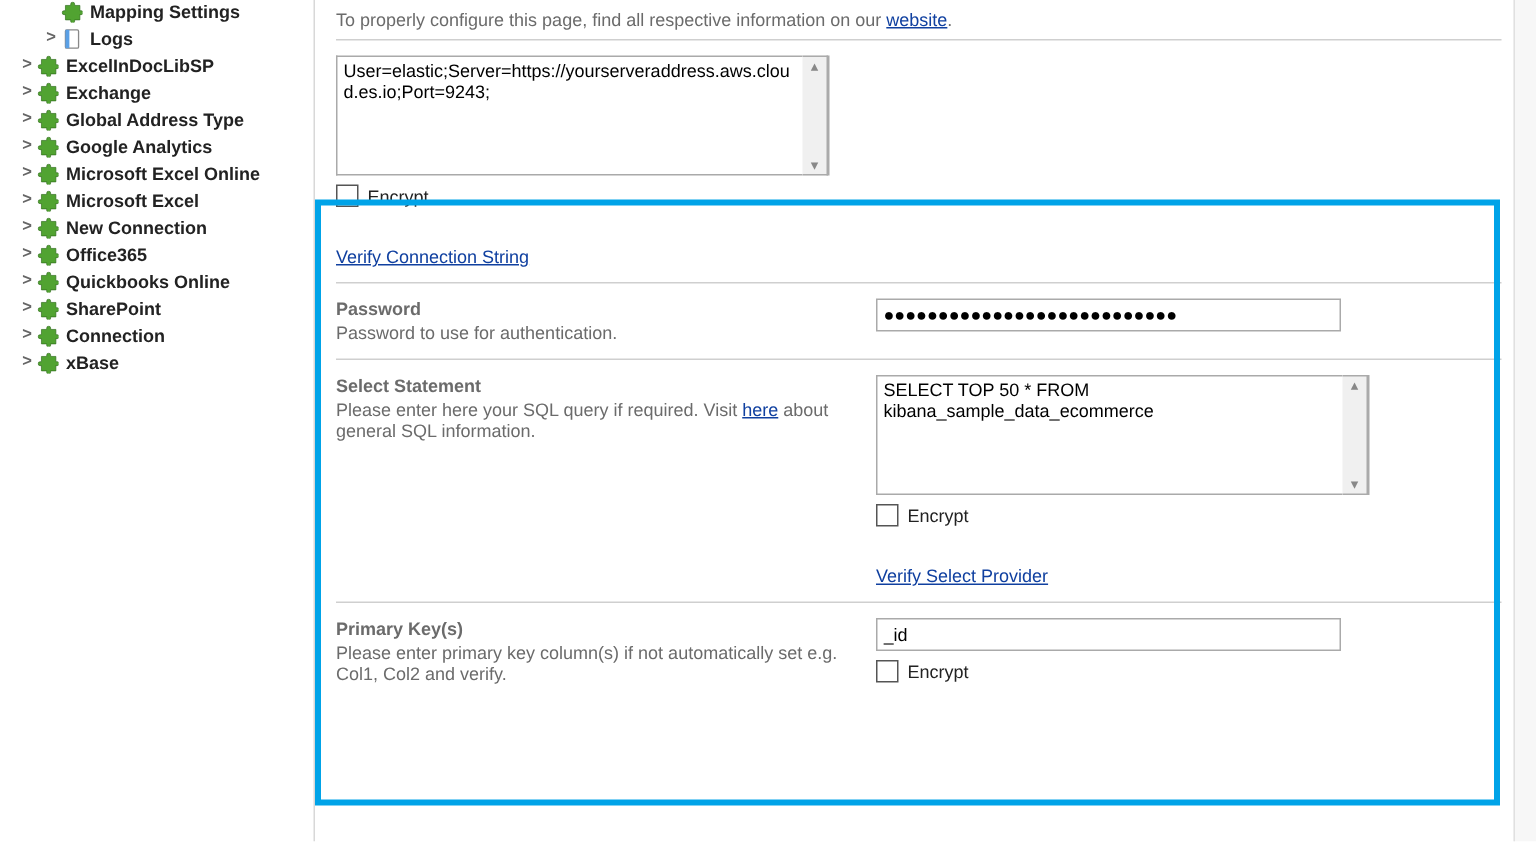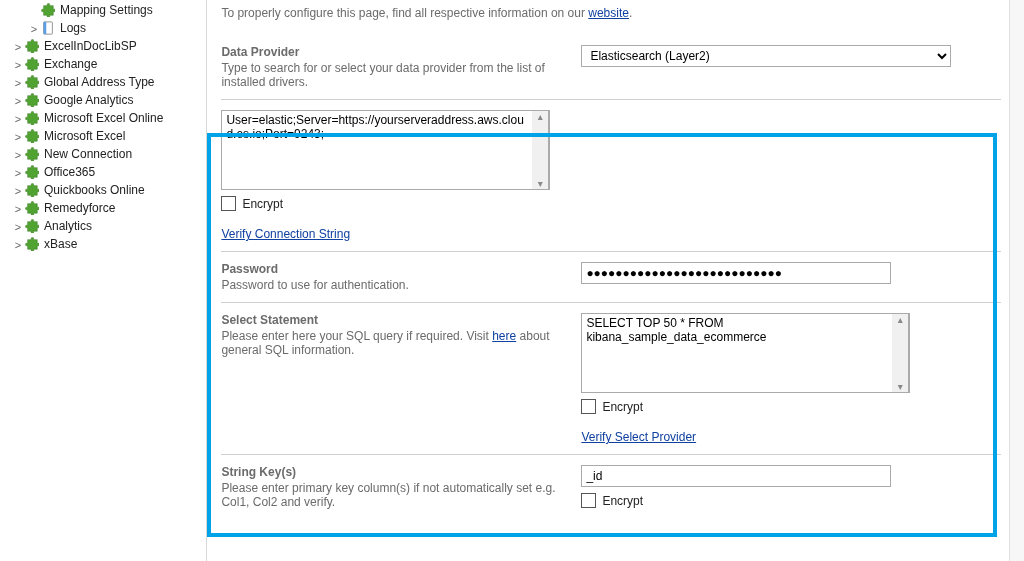--- a/index.html
+++ b/index.html
@@ -22,25 +22,26 @@
   .tree {
     width: 210px;
     padding: 0 0 0 4px;
     box-sizing: border-box;
     border-right: 1px solid #d8d8d8;
     background: #fff;
     overflow: hidden;
   }
   .tree-item {
     display: flex;
-    align-items: flex-end;
+    align-items: flex-start;
     height: 16px;
     padding: 1px 0;
     white-space: nowrap;
     cursor: pointer;
+    font-weight: bold;
   }
   .tree-toggle {
     width: 12px;
     text-align: center;
     color: #666;
     font-size: 11px;
     flex: 0 0 auto;
   }
   .tree-icon {
     width: 16px;
@@ -142,21 +143,21 @@
     gap: 6px;
     margin-top: 6px;
   }
   .chk {
     width: 13px; height: 13px;
     border: 1px solid #555;
     background: #fff;
     display: inline-block;
   }
   .link-row {
-    margin-top: 16px;
+    margin-top: 26px;
   }
   
   .highlight-box {
     position: absolute;
     border: 4px solid #00a3e8;
     pointer-events: none;
     left: 0px;
     top: 133px;
     width: 790px;
     height: 404px;
@@ -276,60 +277,49 @@
         </span>
         <span class="tree-label">Quickbooks Online</span>
       </div>
       <div class="tree-item" style="padding-left: 8px;">
         <span class="tree-toggle">&gt;</span>
         <span class="tree-icon icon-green-puzzle">
           <svg viewBox="0 0 16 16">
             <path d="M3 3h4v-1a1.5 1.5 0 1 1 3 0v1h4v4h1a1.5 1.5 0 1 1 0 3h-1v4h-4v1a1.5 1.5 0 1 1-3 0v-1h-4v-4h-1a1.5 1.5 0 1 1 0-3h1z"></path>
           </svg>
         </span>
-        <span class="tree-label">Remedyforce</span>
-      </div>
-      <div class="tree-item" style="padding-left: 8px;">
-        <span class="tree-toggle">&gt;</span>
-        <span class="tree-icon icon-green-puzzle">
-          <svg viewBox="0 0 16 16">
-            <path d="M3 3h4v-1a1.5 1.5 0 1 1 3 0v1h4v4h1a1.5 1.5 0 1 1 0 3h-1v4h-4v1a1.5 1.5 0 1 1-3 0v-1h-4v-4h-1a1.5 1.5 0 1 1 0-3h1z"></path>
-          </svg>
-        </span>
-        <span class="tree-label">Analytics</span>
+        <span class="tree-label">SharePoint</span>
+      </div>
+      <div class="tree-item" style="padding-left: 8px;">
+        <span class="tree-toggle">&gt;</span>
+        <span class="tree-icon icon-green-puzzle">
+          <svg viewBox="0 0 16 16">
+            <path d="M3 3h4v-1a1.5 1.5 0 1 1 3 0v1h4v4h1a1.5 1.5 0 1 1 0 3h-1v4h-4v1a1.5 1.5 0 1 1-3 0v-1h-4v-4h-1a1.5 1.5 0 1 1 0-3h1z"></path>
+          </svg>
+        </span>
+        <span class="tree-label">Connection</span>
       </div>
       <div class="tree-item" style="padding-left: 8px;">
         <span class="tree-toggle">&gt;</span>
         <span class="tree-icon icon-green-puzzle">
           <svg viewBox="0 0 16 16">
             <path d="M3 3h4v-1a1.5 1.5 0 1 1 3 0v1h4v4h1a1.5 1.5 0 1 1 0 3h-1v4h-4v1a1.5 1.5 0 1 1-3 0v-1h-4v-4h-1a1.5 1.5 0 1 1 0-3h1z"></path>
           </svg>
         </span>
         <span class="tree-label">xBase</span>
       </div>
     </div>
 
   <div class="panel">
     <div class="panel-inner">
 
       <div class="intro">
         <span>To properly configure this page, find all respective information on our </span><a class="link">website</a><span>.</span>
       </div>
 
-      <div class="section no-top-border" style="border-top:1px solid transparent; padding-top:18px;">
-        <div class="section-left">
-          <div class="section-title">Data Provider</div>
-          <div class="section-desc">Type to search for or select your data provider from the list of installed drivers.</div>
-        </div>
-        <div class="section-right">
-          <select class="data-provider">
-            <option>Elasticsearch (Layer2)</option>
-          </select>
-        </div>
-      </div>
 
       <div class="section">
         <div class="section-right">
           <div class="ta-wrap">
             <textarea class="field" rows="5" style="height: 74px; border-right: none;">User=elastic;Server=https://yourserveraddress.aws.cloud.es.io;Port=9243;</textarea>
             <div class="ta-scroll">
                 <span>▴</span>
                 <span>▾</span>
               </div>
           </div>
@@ -373,21 +363,21 @@
             <span>Encrypt</span>
           </div>
           <div class="link-row">
             <a class="link">Verify Select Provider</a>
           </div>
         </div>
       </div>
 
       <div class="section">
         <div class="section-left">
-          <div class="section-title">String Key(s)</div>
+          <div class="section-title">Primary Key(s)</div>
           <div class="section-desc">Please enter primary key column(s) if not automatically set e.g. Col1, Col2 and verify.</div>
         </div>
         <div class="section-right">
           <input class="text" type="text" value="_id" style="">
           <div class="checkbox-row">
             <span class="chk"></span>
             <span>Encrypt</span>
           </div>
         </div>
       </div>

